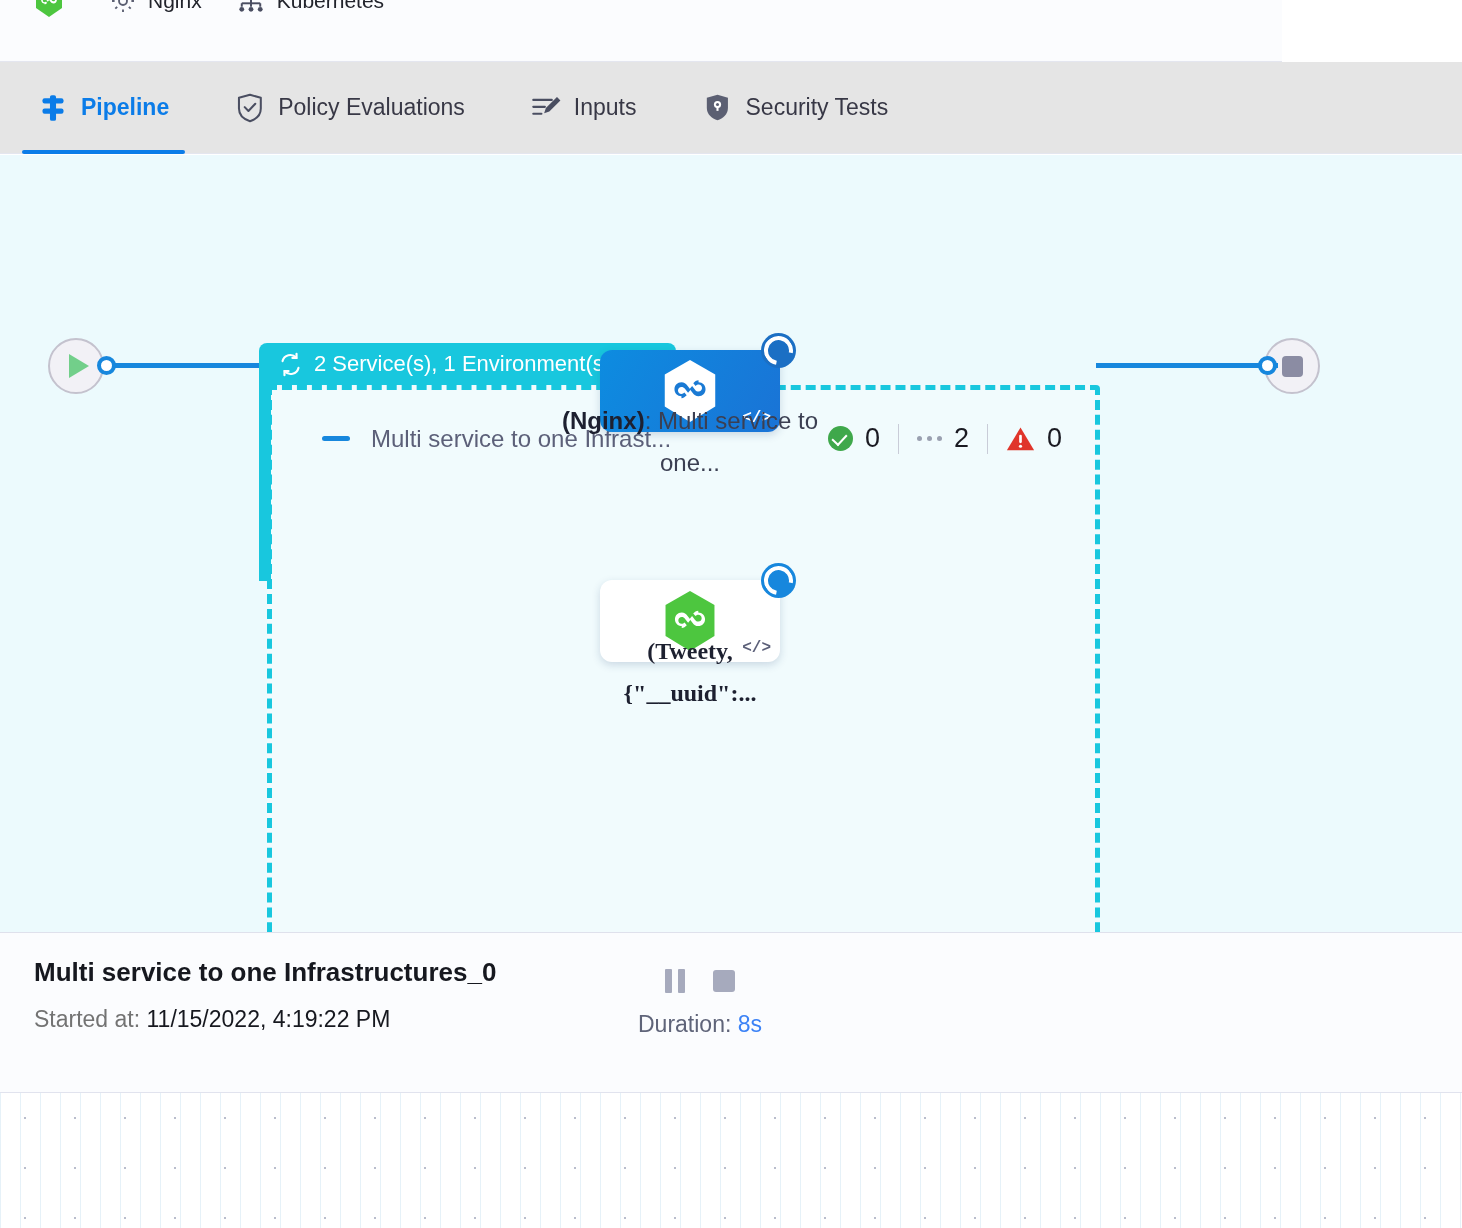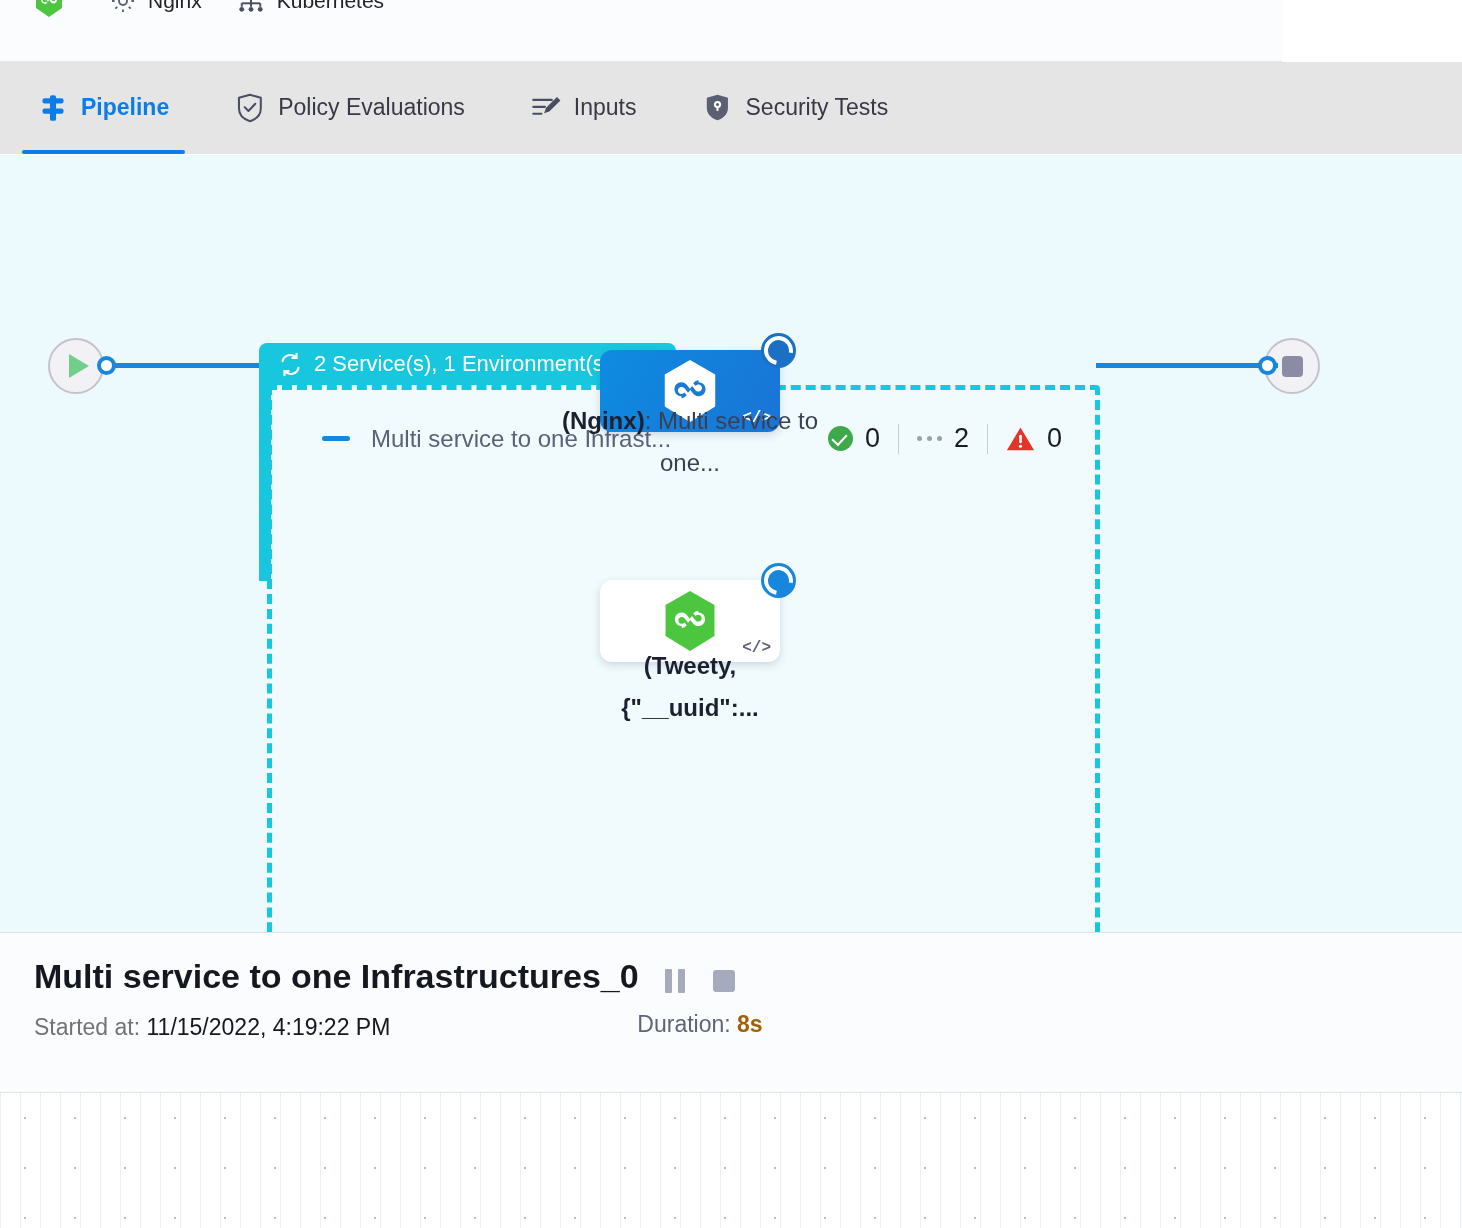--- a/index.html
+++ b/index.html
@@ -275,21 +275,21 @@
     width: 1462px; height: 160px;
     background: #fbfcfe;
     border-top: 1px solid #dfe1ec;
     overflow: hidden;
   }
   .info-left {
     position: absolute;
     left: 34px; top: 24px;
   }
   .info-title {
-    font-size: 34px;
+    font-size: 26px;
     font-weight: 700;
     color: #16181f;
     white-space: nowrap;
     text-align: center;
   }
   .info-sub {
     margin-top: 18px;
     font-size: 23px;
     color: #16181f;
     white-space: nowrap;
@@ -300,21 +300,21 @@
     position: absolute;
     left: 610px; top: 36px;
     width: 180px;
     text-align: center;
   }
   .ctrl-row { display:flex; align-items:center; justify-content:center; gap: 28px; }
   .pause-ic { display:flex; gap:6px; }
   .pause-ic i { width:7px; height:24px; background:#a6aabd; display:block; border-radius:1px; }
   .stop-ic { width:22px; height:22px; background:#a6aabd; border-radius:3px; }
   .dur-text { margin-top: 18px; font-size: 23px; color: #5f6479; white-space: nowrap; }
-  .dur-text b { color: #a16207; font-weight: 700; }
+  .dur-text b { color: #3b82f6; font-weight: 400; }
 
   
   .dotgrid {
     position: absolute;
     top: 1092px; left: 0;
     width: 1462px; height: 136px;
     background:
       repeating-linear-gradient(to right, rgba(200,225,240,0.45) 0 1px, transparent 1px 20px),
       radial-gradient(circle, #b9bdcc 1.4px, transparent 1.5px) 0 0 / 50px 50px,
       #ffffff;
@@ -483,21 +483,21 @@
       <span style="display:flex;">
         <svg width="60" height="64" viewBox="0 0 30 34">
           <path d="M15 1 L28 8.5 L28 25 L15 33 L2 25 L2 8.5 Z" fill="#4dc63f"></path>
           <path d="M10.6 19.7c-2.1 0-3.6-1.6-3.6-3.6s1.5-3.6 3.6-3.6c1.4 0 2.3.7 3.1 1.8l1.6 2-1.3 1.6-1.6-2c-.5-.7-1.1-1-1.8-1-1 0-1.8.8-1.8 1.8s.8 1.8 1.8 1.8c.6 0 1.1-.3 1.5-.7l1.2 1.4c-.8.8-1.6 1.5-2.7 1.5z" fill="#ffffff"></path>
           <path d="M19.4 12.5c2.1 0 3.6 1.6 3.6 3.6s-1.5 3.6-3.6 3.6c-1.4 0-2.3-.7-3.1-1.8l-1.5-1.9 1.3-1.6 1.5 1.9c.5.7 1.1 1 1.8 1 1 0 1.8-.8 1.8-1.8s-.8-1.8-1.8-1.8c-.6 0-1.1.3-1.5.7l-1.2-1.4c.8-.8 1.6-1.5 2.7-1.5z" fill="#ffffff"></path>
         </svg>
       </span>
       <span class="code-badge">&lt;/&gt;</span>
       <span class="spinner"></span>
     </div>
-    <div class="node-label" style="left:560px; top:490px;">
+    <div class="node-label" style="left:560px; top:475px;font-family:Liberation Serif, serif;">
       <b>(Tweety,</b><br>
       <b>{"__uuid":...</b>
     </div>
 
     <div class="terminus" style="left:48px; top:183px;">
       <span class="play-tri"></span>
     </div>
     <div class="conn-dot" style="left:97px; top:201px;"></div>
 
     <div class="terminus" style="left:1264px; top:183px;">

